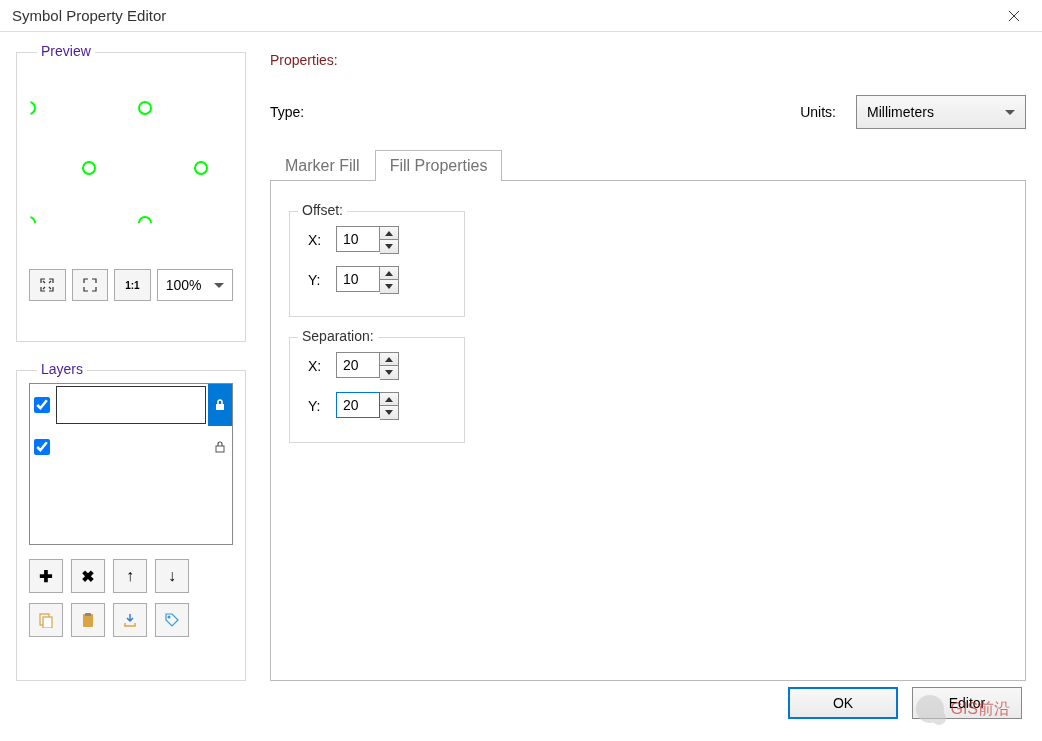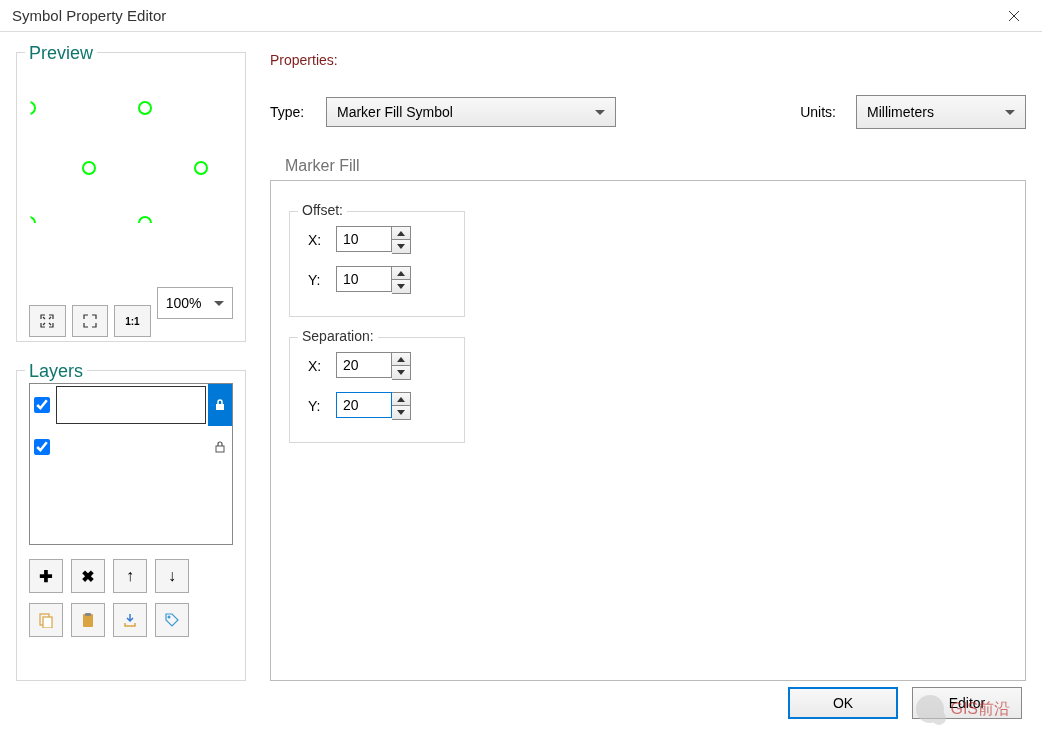--- a/index.html
+++ b/index.html
@@ -9,28 +9,28 @@
     .titlebar-title { font-size: 15px; color: #333; flex: 1; padding-left: 4px; }
     .titlebar-close { width: 40px; height: 28px; display: flex; align-items: center; justify-content: center; cursor: pointer; }
     .titlebar-close svg { width: 12px; height: 12px; }
     
     .main-area { display: flex; padding: 20px 16px 12px 16px; gap: 24px; }
     
     .left-col { width: 230px; display: flex; flex-direction: column; }
     .right-col { flex: 1; display: flex; flex-direction: column; }
     
     .groupbox { border: 1px solid #d8d8d8; position: relative; padding: 12px; }
-    .groupbox-title { position: absolute; top: -10px; left: 8px; background: #fff; padding: 0 4px; font-size: 18px; color: #0f766e; }
+    .groupbox-title { position: absolute; top: -10px; left: 20px; background: #fff; padding: 0 4px; font-size: 14px; color: #4c1d95; }
     
     .preview-box { height: 290px; }
     .preview-canvas { width: 100%; height: 190px; background: #fff; border: 1px solid #fff; position: relative; overflow: hidden; }
     .preview-marker { position: absolute; width: 14px; height: 14px; border: 2px solid #00ff00; border-radius: 50%; }
     
     .preview-toolbar { display: flex; gap: 6px; align-items: center; margin-top: 14px; }
-    .tb-btn { width: 40px; height: 32px; border: 1px solid #aaa; background: #f5f5f5; display: flex; align-items: center; justify-content: center; cursor: pointer; font-size: 10px; margin-top: 36px; }
+    .tb-btn { width: 40px; height: 32px; border: 1px solid #aaa; background: #f5f5f5; display: flex; align-items: center; justify-content: center; cursor: pointer; font-size: 10px; }
     .zoom-select { width: 82px; height: 32px; border: 1px solid #aaa; background: #fff; display: flex; align-items: center; justify-content: space-between; padding: 12px 8px; font-size: 14px; cursor: pointer; }
     .chevron-down { width: 0; height: 0; border-left: 5px solid transparent; border-right: 5px solid transparent; border-top: 5px solid #555; }
     
     .layers-box { margin-top: 28px; flex: 1; }
     .layers-list { border: 1px solid #888; background: #fff; height: 162px; overflow: auto; }
     .layer-row { display: flex; align-items: center; height: 42px; border-bottom: 0px solid #eee; }
     .layer-row.selected .layer-lock { background: #0078d7; color: #fff; }
     .layer-check { width: 24px; display: flex; align-items: center; justify-content: center; }
     .layer-check input { width: 16px; height: 16px; }
     .layer-preview { flex: 1; height: 38px; border: 1px solid #333; margin: 0 2px; background: #fff; }
@@ -52,21 +52,21 @@
     .tab { padding: 6px 14px; font-size: 16px; border: 1px solid transparent; border-bottom: none; cursor: pointer; color: #737373; background: transparent; position: relative; top: 1px; }
     .tab.active { border-color: #bbb; background: #fff; }
     
     .tab-content { border: 1px solid #bbb; border-top: none; padding: 30px 18px; height: 500px; background: #fff; }
     
     .field-group { border: 1px solid #d8d8d8; position: relative; padding: 14px 18px 10px 18px; width: 176px; margin-bottom: 20px; }
     .field-group-title { position: absolute; top: -10px; left: 8px; background: #fff; padding: 0 4px; font-size: 14px; color: #333; }
     .field-row { display: flex; align-items: center; gap: 10px; margin-bottom: 12px; }
     .field-label { font-size: 14px; width: 18px; }
     .spinner { display: flex; align-items: stretch; }
-    .spinner-input { width: 56px; height: 26px; border: 1px solid #888; padding: 0 6px; font-size: 14px; outline: none; }
+    .spinner-input { width: 44px; height: 26px; border: 1px solid #888; padding: 0 6px; font-size: 14px; outline: none; }
     .spinner-input.focused { border-color: #0078d7; }
     .spinner-btns { display: flex; flex-direction: column; border: 1px solid #888; border-left: none; }
     .spinner-btn { width: 18px; height: 13px; background: linear-gradient(#f8f8f8,#e8e8e8); display: flex; align-items: center; justify-content: center; cursor: pointer; }
     .spinner-btn:first-child { border-bottom: 1px solid #888; }
     .arrow-up { width: 0; height: 0; border-left: 4px solid transparent; border-right: 4px solid transparent; border-bottom: 5px solid #333; }
     .arrow-down { width: 0; height: 0; border-left: 4px solid transparent; border-right: 4px solid transparent; border-top: 5px solid #333; }
     
     .dialog-buttons { position: absolute; bottom: 22px; right: 20px; display: flex; gap: 14px; }
     .dlg-btn { width: 110px; height: 32px; border: 1px solid #888; background: linear-gradient(#f8f8f8,#eaeaea); font-size: 14px; cursor: pointer; }
     .dlg-btn.primary { border: 2px solid #0078d7; }
@@ -191,33 +191,30 @@
             </svg>
         </div>
       </div>
     </div>
   </div>
 
   <div class="right-col">
     <div class="props-label">Properties:</div>
     <div class="type-row">
       <div class="type-label">Type:</div>
-      <div class="type-select">
-        <span>Marker Fill Symbol</span>
-        <span class="chevron-down"></span>
-      </div>
       <div class="units-label">Units:</div>
       <div class="units-select">
         <span>Millimeters</span>
         <span class="chevron-down"></span>
       </div>
     </div>
 
     <div class="tabs">
       <div class="tab">Marker Fill</div>
+      <div class="tab active">Fill Properties</div>
     </div>
     <div class="tab-content">
 
       <div class="field-group">
         <div class="field-group-title">Offset:</div>
         <div class="field-row">
           <div class="field-label">X:</div>
           <div class="spinner">
             <input class="spinner-input" value="10" style="">
             <div class="spinner-btns">

